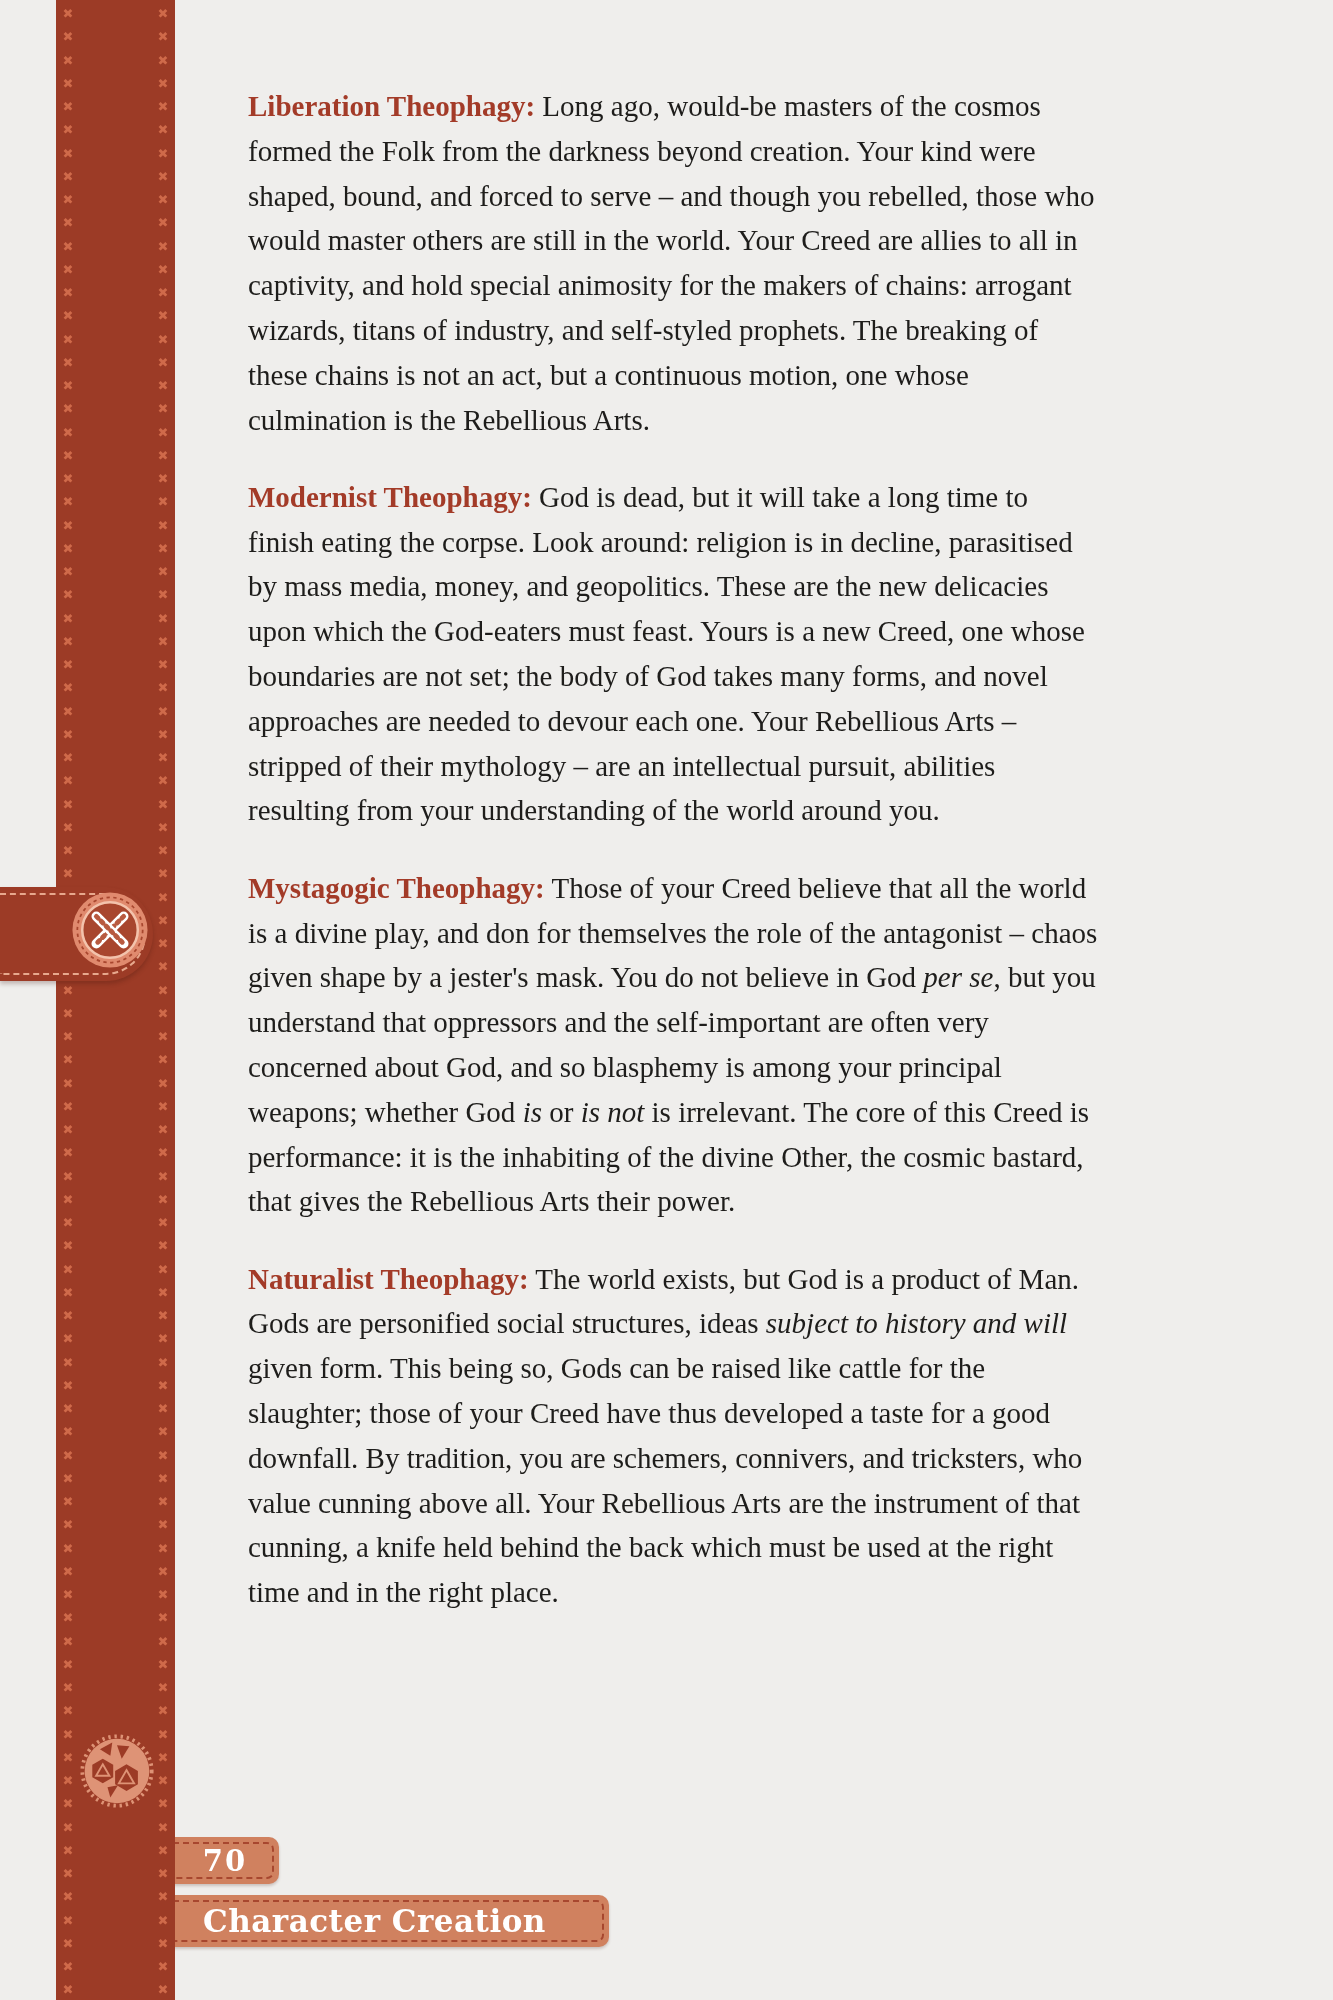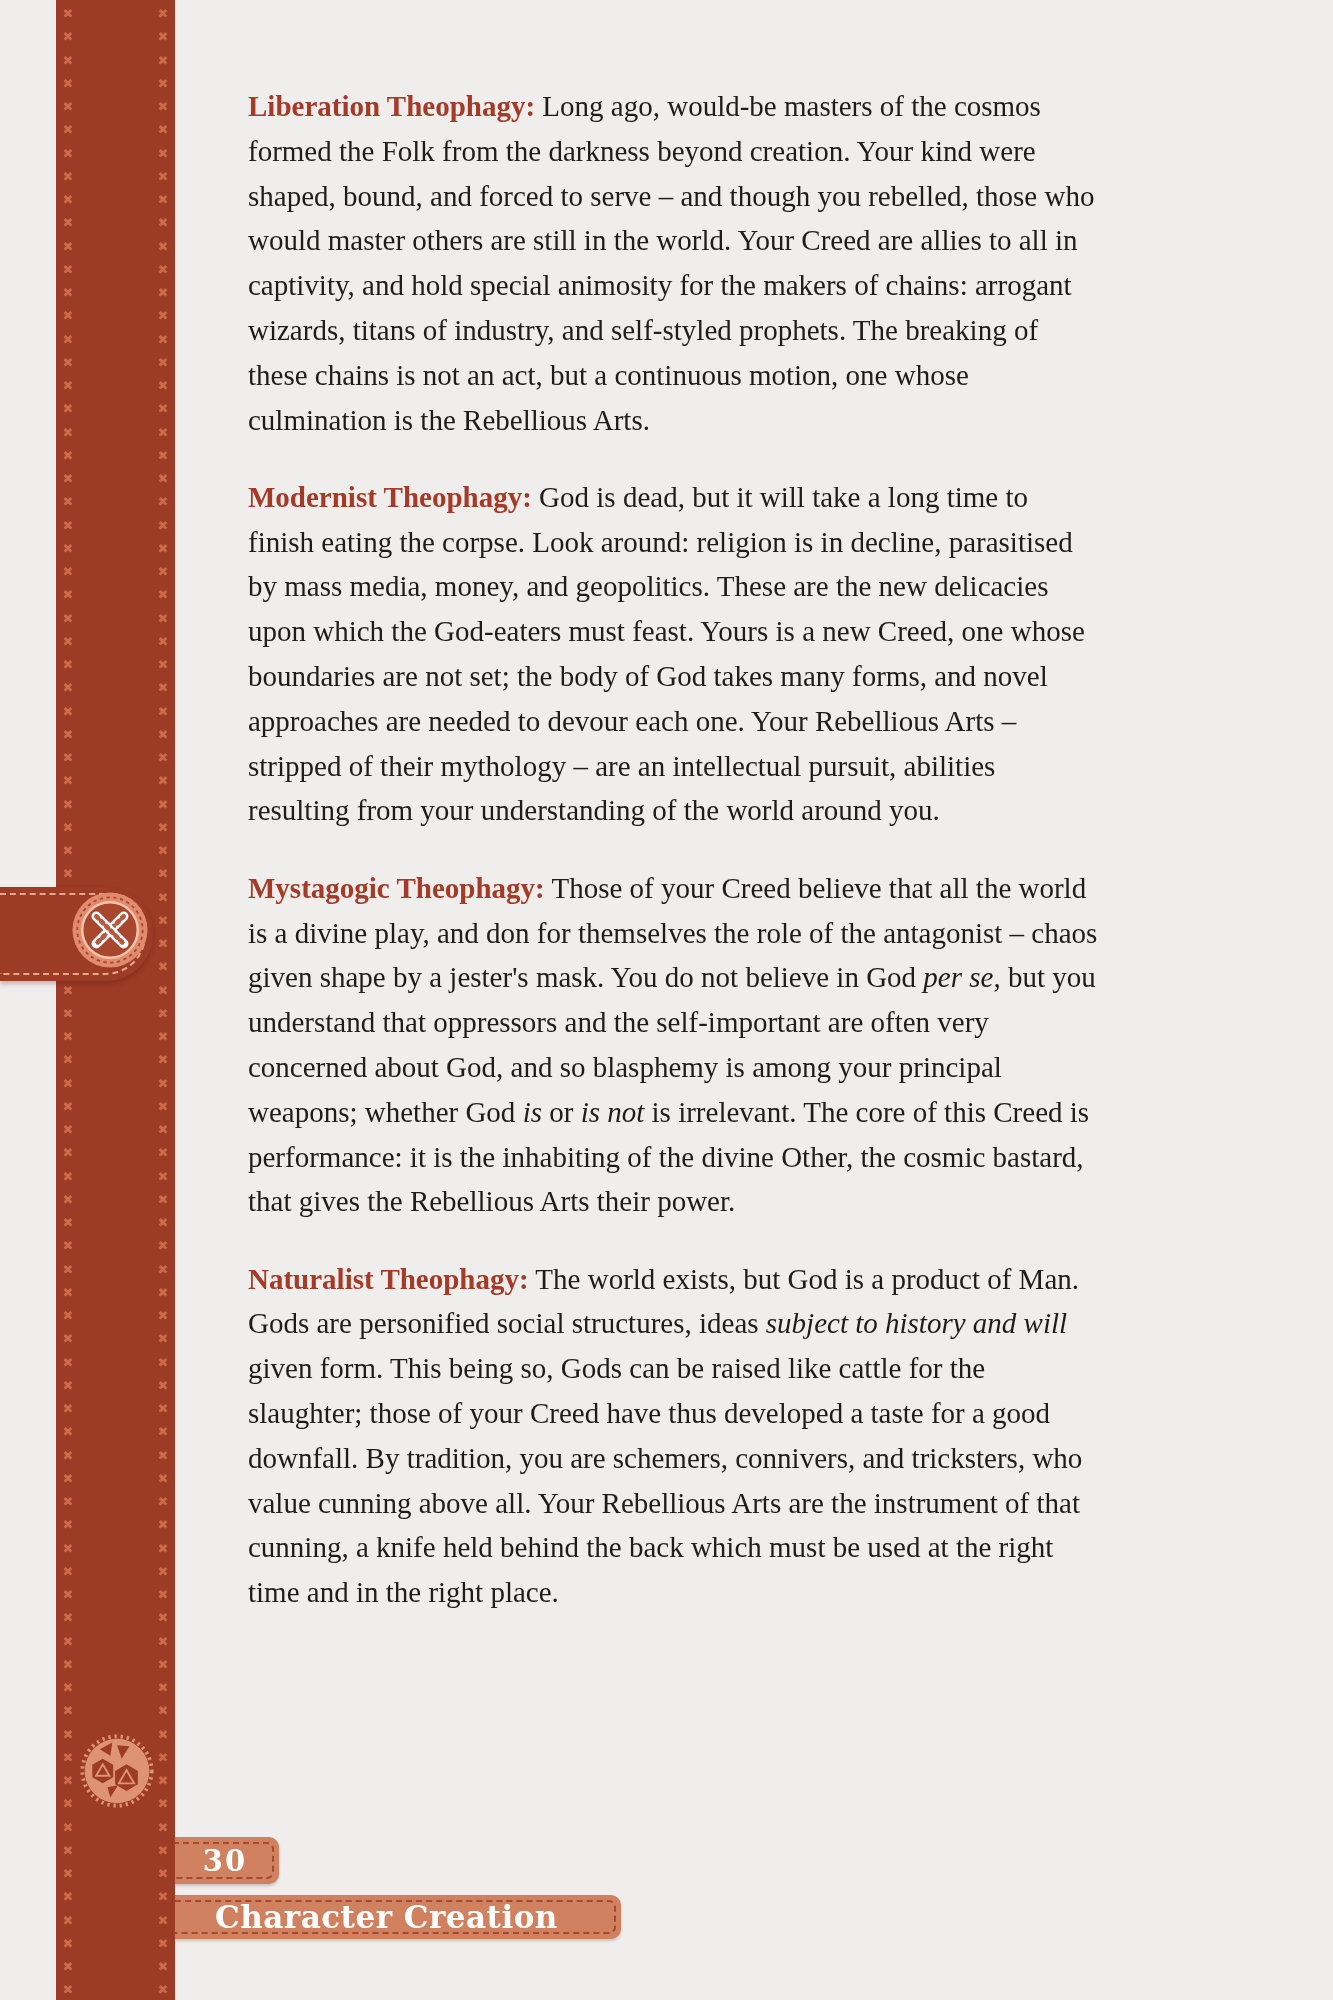--- a/index.html
+++ b/index.html
@@ -53,21 +53,21 @@
   
   .tab {
     position:absolute; background:#d0815f; z-index:1; border-radius:10px;
     box-shadow:0 2px 3px rgba(60,20,10,0.2);
   }
   .tab::before {
     content:""; position:absolute; inset:5px;
     border:2px dashed #a03d27; border-radius:7px; opacity:.85;
   }
   .tab-50 { left:141px; top:1837px; width:138px; height:47px; }
-  .tab-cc { left:153px; top:1895px; width:468px; height:44px; }
+  .tab-cc { left:141px; top:1895px; width:468px; height:52px; }
   .tab-label {
     position:absolute; inset:0; display:flex; align-items:center;
     color:#ffffff; font-family:"DejaVu Serif", serif; font-weight:bold;
   }
   .tab-50 .tab-label { justify-content:center; padding-left:30px; font-size:29px; letter-spacing:2px; }
   .tab-cc .tab-label { padding-left:62px; font-size:31px; letter-spacing:.5px; }
 </style>
 </head>
 <body>
 
@@ -276,17 +276,17 @@
 </svg>
 
 <div class="main">
   <p><span class="seg-lead">Liberation Theophagy:</span><span> Long ago, would-be masters of the cosmos formed the Folk from the darkness beyond creation. Your kind were shaped, bound, and forced to serve – and though you rebelled, those who would master others are still in the world. Your Creed are allies to all in captivity, and hold special animosity for the makers of chains: arrogant wizards, titans of industry, and self-styled prophets. The breaking of these chains is not an act, but a continuous motion, one whose culmination is the Rebellious Arts.</span></p>
   <p><span class="seg-lead">Modernist Theophagy:</span><span> God is dead, but it will take a long time to finish eating the corpse. Look around: religion is in decline, parasitised by mass media, money, and geopolitics. These are the new delicacies upon which the God-eaters must feast. Yours is a new Creed, one whose boundaries are not set; the body of God takes many forms, and novel approaches are needed to devour each one. Your Rebellious Arts – stripped of their mythology – are an intellectual pursuit, abilities resulting from your understanding of the world around you.</span></p>
   <p><span class="seg-lead">Mystagogic Theophagy:</span><span> Those of your Creed believe that all the world is a divine play, and don for themselves the role of the antagonist – chaos given shape by a jester's mask. You do not believe in God </span><span class="seg-em">per se</span><span>, but you understand that oppressors and the self-important are often very concerned about God, and so blasphemy is among your principal weapons; whether God </span><span class="seg-em">is</span><span> or </span><span class="seg-em">is not</span><span> is irrelevant. The core of this Creed is performance: it is the inhabiting of the divine Other, the cosmic bastard, that gives the Rebellious Arts their power.</span></p>
   <p><span class="seg-lead">Naturalist Theophagy:</span><span> The world exists, but God is a product of Man. Gods are personified social structures, ideas </span><span class="seg-em">subject to history and will</span><span> given form. This being so, Gods can be raised like cattle for the slaughter; those of your Creed have thus developed a taste for a good downfall. By tradition, you are schemers, connivers, and tricksters, who value cunning above all. Your Rebellious Arts are the instrument of that cunning, a knife held behind the back which must be used at the right time and in the right place.</span></p>
 </div>
 
 <div class="tab tab-50">
-  <div class="tab-label">30</div>
+  <div class="tab-label">70</div>
 </div>
 <div class="tab tab-cc">
   <div class="tab-label">Character Creation</div>
 </div>
 
 </body></html>

